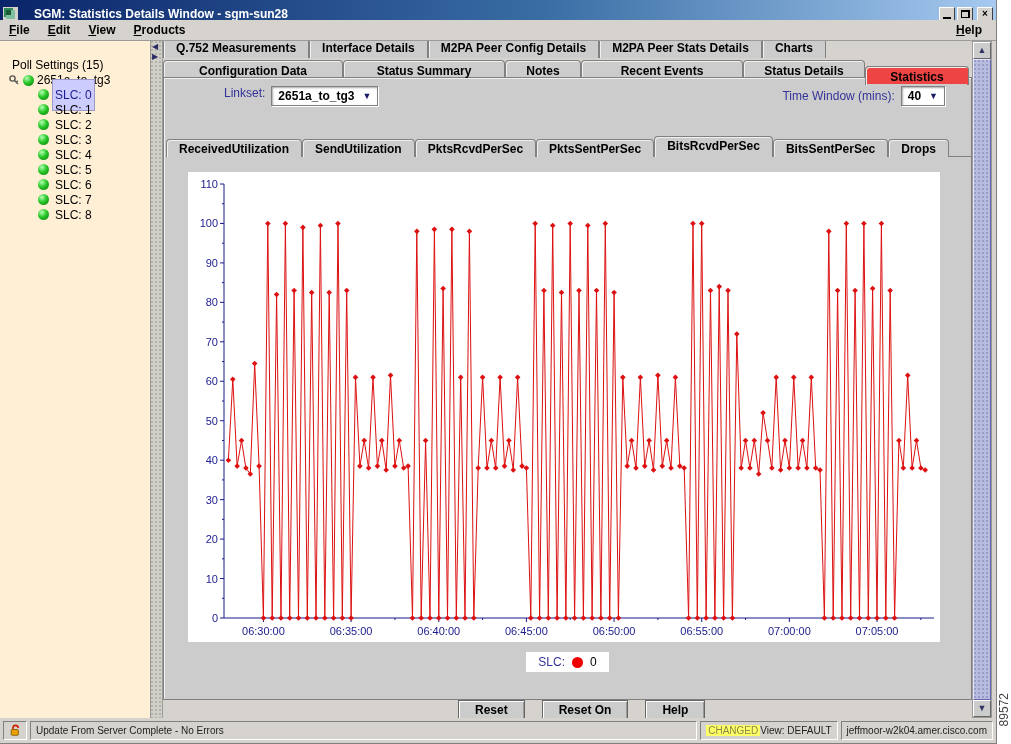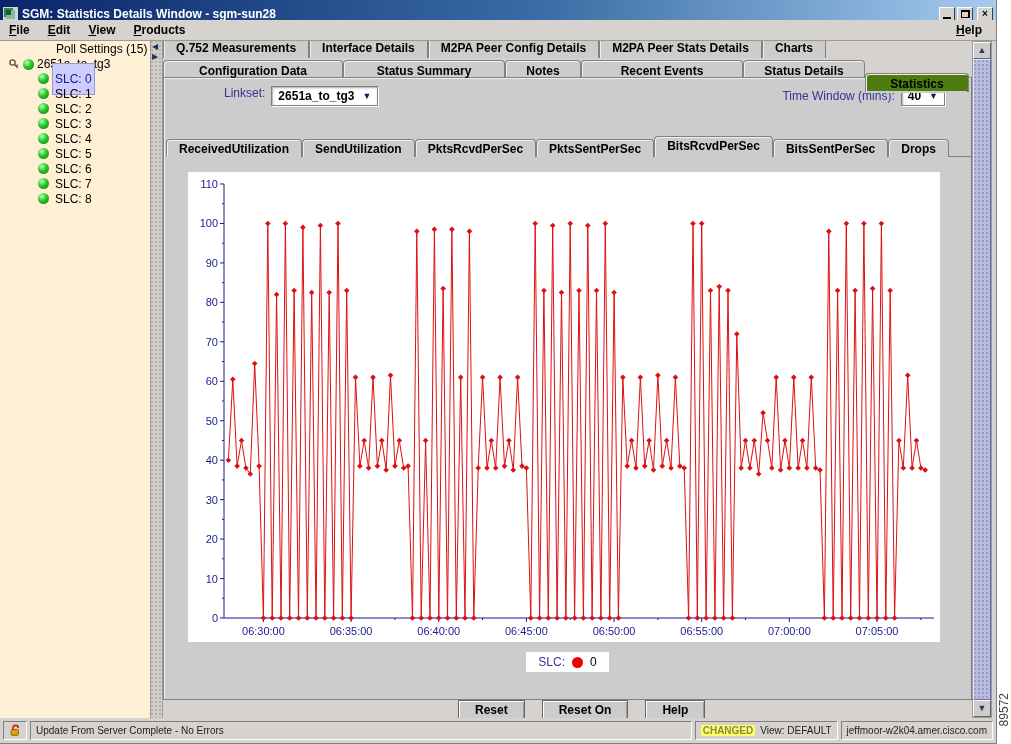--- a/index.html
+++ b/index.html
@@ -1,55 +1,55 @@
 <!DOCTYPE html>
 <html><head>
 <meta charset="utf-8">
 <style>
   * { box-sizing: border-box; margin:0; padding:0; }
   body { font-family:"Liberation Sans", sans-serif; background:#fff; width:1011px; height:744px; position:relative; overflow:hidden; }
   .window { position:absolute; left:0; top:0; width:997px; height:744px; background:#d6d3ce; border-right:1px solid #808080; border-bottom:1px solid #808080; }
   
-  .titlebar { position:absolute; left:0; top:0; right:0; height:28px; background:linear-gradient(90deg,#0a246a,#3a6ea5 55%,#a6caf0); display:flex; align-items:center; padding:0 3px; }
+  .titlebar { position:absolute; left:0; top:0; right:0; height:28px; background:linear-gradient(90deg,#0a246a,#3a6ea5 55%,#a6caf0); display:flex; align-items:center; padding:0 3px;gap:12px; }
   .t-icon { width:15px; height:14px; margin-right:4px; flex:none; }
   .t-title { color:#fff; font-size:12px; font-weight:bold; flex:1; white-space:nowrap; overflow:hidden; }
   .t-btns { display:flex; gap:2px; }
   .tbtn { width:16px; height:14px; background:#d6d3ce; border:1px solid; border-color:#fff #404040 #404040 #fff; display:flex; align-items:center; justify-content:center; font-size:10px; font-weight:bold; color:#000; line-height:1; cursor:default; }
   .glyph-min { width:8px; height:2px; background:#000; margin-top:8px; }
   .glyph-rest { width:9px; height:8px; position:relative; }
   .glyph-rest:before { content:""; position:absolute; right:0; top:0; width:6px; height:5px; border:1px solid #000; border-top-width:2px; }
   .glyph-rest:after { content:""; position:absolute; left:0; bottom:0; width:6px; height:5px; border:1px solid #000; border-top-width:2px; background:#d6d3ce; }
   
   .menubar { position:absolute; left:0; top:20px; right:0; height:21px; background:#d6d3ce; border-bottom:1px solid #9a9a9a; display:flex; align-items:center; font-size:12px; font-weight:bold; }
   .menu-item { padding:2px 9px; color:#000; }
   .menu-help { margin-left:auto; padding:2px 14px; }
   .menu-item u, .menu-help u { text-decoration:underline; }
   
   .content { position:absolute; left:0; top:41px; right:0; bottom:25px; }
   
   .sidebar { position:absolute; left:0; top:0; width:150px; bottom:0; background:#ffefd5; overflow:hidden; font-size:12px; color:#000; }
-  .tree-root { padding:1px 0 0 12px; white-space:nowrap;margin-left:44px; }
+  .tree-root { padding:17px 0 0 12px; white-space:nowrap; }
   .tree-node { display:flex; align-items:center; gap:3px; padding:1px 0 0 8px; white-space:nowrap; }
   .tree-kids { margin-left:38px; }
   .tree-kid { display:flex; align-items:center; gap:4px; height:15px; white-space:nowrap; }
   .tree-kid .lbl { padding:8px 2px; }
   .tree-kid.sel .lbl { background:#ccccff; color:#1a1a8c; outline:1px solid #9999cc; }
   .ball { width:11px; height:11px; border-radius:50%; background:radial-gradient(circle at 35% 30%, #b6ffb6, #28c828 45%, #0a7a0a); flex:none; }
   .key-icon { flex:none; }
   
   .splitter { position:absolute; left:150px; top:0; width:13px; bottom:0; background:#d0cfc8; background-image:radial-gradient(circle at 1px 1px, #b3b2a8 1px, transparent 1.2px); background-size:4px 4px; border-left:1px solid #9a9a9a; border-right:1px solid #9a9a9a; }
   .split-arrows { position:absolute; top:2px; left:1px; display:flex; flex-direction:column; gap:2px; font-size:8px; color:#2b2b66; line-height:1; }
   
   .main { position:absolute; left:163px; right:24px; top:0; bottom:0; }
   .tabrow1 { height:17px; overflow:hidden; display:flex; }
   .tabrow1 .tab { height:21px; margin-top:-4px; }
   .tabrow2 { height:19px; display:flex; position:relative; z-index:2; }
   .tab { background:#ccc; border:1px solid #808080; border-bottom:none; border-radius:4px 4px 0 0; box-shadow:inset 1px 1px 0 #f0f0f0; font-size:12px; font-weight:bold; color:#000; padding:3px 12px 0 12px; white-space:nowrap; text-align:center; }
   .tabrow2 .tab { margin-top:2px; height:17px; }
-  .tabrow2 .tab.sel { margin-top:15px; height:19px; background:#4d7c0f; position:relative; }
+  .tabrow2 .tab.sel { margin-top:8px; height:19px; background:#ef4444; position:relative; }
   .tabrow2 .tab.sel:after { content:""; position:absolute; left:1px; right:1px; bottom:-1px; height:2px; background:#ccc; }
   .panel { position:absolute; left:0; right:0; top:36px; bottom:18px; background:#ccc; border:1px solid #808080; box-shadow:inset 1px 1px 0 #f0f0f0; overflow:hidden; }
   
   .ctlrow { display:flex; padding:8px 26px 0 60px; font-size:12px; }
   .ctl-label { color:#333399; margin-right:6px; white-space:nowrap; }
   .combo { display:inline-flex; align-items:center; gap:8px; background:#fff; border:1px solid #808080; box-shadow:1px 1px 0 #fff, inset 1px 1px 2px #aaa; padding:2px 6px; font-weight:bold; font-size:12px; }
   .combo .arr { font-size:9px; color:#1a1a66; }
   .ctl-right { margin-left:auto; display:flex; align-items:center; }
   
   .charttabs { display:flex; margin:30px 0 0 2px; height:21px; border-bottom:1px solid #808080; position:relative; }
@@ -67,21 +67,21 @@
   .btn { height:24px; background:#ccc; border:1px solid #666; box-shadow:inset 1px 1px 0 #fff, inset -1px -1px 0 #999; font-family:Liberation Sans, sans-serif; font-size:12px; font-weight:bold; padding:2px 16px 6px 16px; }
   
   .vscroll { position:absolute; right:4px; top:0; width:20px; bottom:0; background:#ccc; border:1px solid #9a9a9a; display:flex; flex-direction:column; }
   .sbtn { height:17px; background:#ccc; border:1px solid; border-color:#fff #666 #666 #fff; display:flex; align-items:center; justify-content:center; font-size:9px; color:#333366; flex:none; line-height:1; }
   .sthumb { flex:1; margin:0; background:#b8bcdf; background-image:radial-gradient(circle at 1px 1px, #989cc8 1px, transparent 1.3px); background-size:4px 4px; border:1px solid #6666aa; border-top-color:#e6e6ff; border-left-color:#e6e6ff; }
   
   .statusbar { position:absolute; left:0; right:0; bottom:0; height:25px; background:#d6d3ce; display:flex; align-items:center; gap:3px; padding:2px 3px; }
   .cell { border:1px solid; border-color:#808080 #fff #fff #808080; height:19px; display:flex; align-items:center; font-size:10px; color:#222; padding:0 5px; white-space:nowrap; overflow:hidden; }
   .cell.icon-cell { width:24px; justify-content:center; padding:0; }
   .cell.msg { flex:1; }
-  .changed { background:#ffff66; color:#88884a; font-weight:bold; padding:0 2px; margin-right:5px; }
+  .changed { background:#ffff66; color:#88884a; font-weight:normal; padding:0 2px; }
   
   .figstrip { position:absolute; right:0; top:0; width:14px; height:744px; background:#fff; }
   .figno { position:absolute; bottom:18px; left:0; writing-mode:vertical-rl; transform:rotate(180deg); font-size:12px; color:#444; }
 </style>
 </head>
 <body>
 
 <div class="window">
 
   <div class="titlebar">

